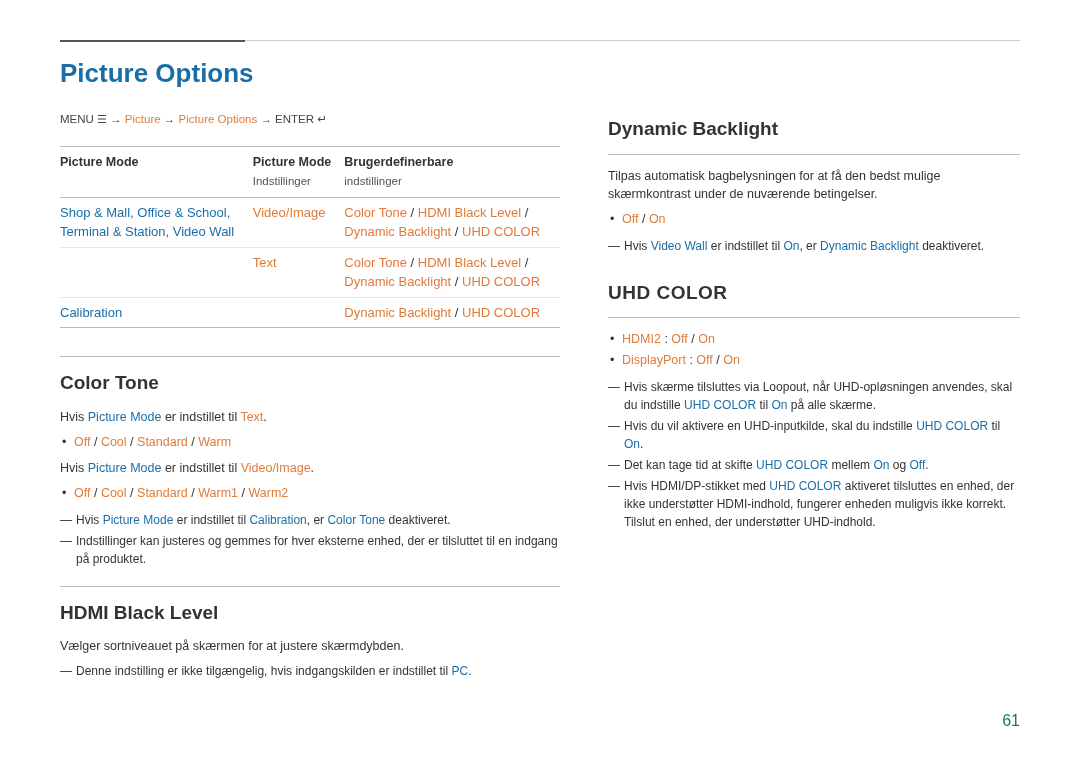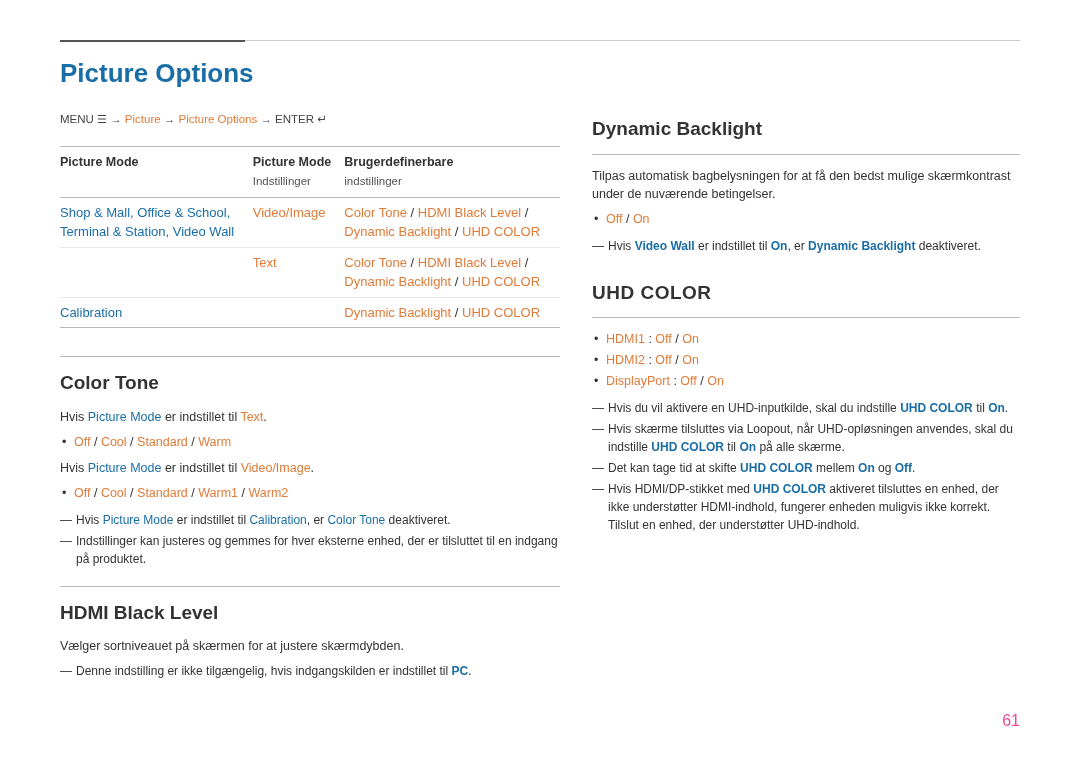--- a/index.html
+++ b/index.html
@@ -19,21 +19,21 @@
       flex-direction: column;
     }
     .page-title {
       font-size: 26px;
       font-weight: bold;
       color: #1a6ea8;
       margin-bottom: 18px;
     }
     .main-content {
       display: flex;
-      gap: 32px;
+      gap: 48px;
       flex: 1;
     }
     .left-col {
       flex: 0 0 500px;
     }
     .right-col {
       flex: 1;
     }
     .menu-path {
       font-size: 11.5px;
@@ -133,29 +133,29 @@
       color: #333;
       margin-bottom: 10px;
       margin-top: 4px;
       letter-spacing: 0.5px;
     }
     .page-number {
       position: absolute;
       bottom: 30px;
       right: 60px;
       font-size: 16px;
-      color: #ec4899;
+      color: #15803d;
     }
     .col-header-sub {
       font-size: 11.5px;
       font-weight: normal;
       color: #555;
     }
     .bold-link {
-      font-weight: bold;
+      font-weight: normal;
     }
   </style>
 </head>
 <body>
 
 <div class="page">
 
   <div style="display:flex; align-items:flex-start; margin-bottom:12px;">
     <div style="width:185px; border-top:2.5px solid #555; margin-top:0;"></div>
     <div style="flex:1; border-top:1px solid #ccc; margin-top:0;"></div>
@@ -306,47 +306,40 @@
             Hvis <span class="blue-link bold-link">Video Wall</span> er indstillet til <span class="blue-link bold-link">On</span>, er <span class="blue-link bold-link">Dynamic Backlight</span> deaktiveret.
           </li>
         </ul>
       </div>
 
       <div style="margin-top:24px;">
         <div class="uhd-title">UHD COLOR</div>
         <div class="section-divider"></div>
         <ul class="bullet-list">
           <li>
-            <span class="orange-link">HDMI1</span>
-            <span> : </span>
-            <span class="orange-link">Off</span>
-            <span> / </span>
-            <span class="orange-link">On</span>
-          </li>
-          <li>
             <span class="orange-link">HDMI2</span>
             <span> : </span>
             <span class="orange-link">Off</span>
             <span> / </span>
             <span class="orange-link">On</span>
           </li>
           <li>
             <span class="orange-link">DisplayPort</span>
             <span> : </span>
             <span class="orange-link">Off</span>
             <span> / </span>
             <span class="orange-link">On</span>
           </li>
         </ul>
         <ul class="note-list">
           <li>
+            Hvis skærme tilsluttes via Loopout, når UHD-opløsningen anvendes, skal du indstille <span class="blue-link bold-link">UHD COLOR</span> til <span class="blue-link bold-link">On</span> på alle skærme.
+          </li>
+          <li>
             Hvis du vil aktivere en UHD-inputkilde, skal du indstille <span class="blue-link bold-link">UHD COLOR</span> til <span class="blue-link bold-link">On</span>.
-          </li>
-          <li>
-            Hvis skærme tilsluttes via Loopout, når UHD-opløsningen anvendes, skal du indstille <span class="blue-link bold-link">UHD COLOR</span> til <span class="blue-link bold-link">On</span> på alle skærme.
           </li>
           <li>
             Det kan tage tid at skifte <span class="blue-link bold-link">UHD COLOR</span> mellem <span class="blue-link bold-link">On</span> og <span class="blue-link bold-link">Off</span>.
           </li>
           <li>
             Hvis HDMI/DP-stikket med <span class="blue-link bold-link">UHD COLOR</span> aktiveret tilsluttes en enhed, der ikke understøtter HDMI-indhold, fungerer enheden muligvis ikke korrekt. Tilslut en enhed, der understøtter UHD-indhold.
           </li>
         </ul>
       </div>
     </div>

